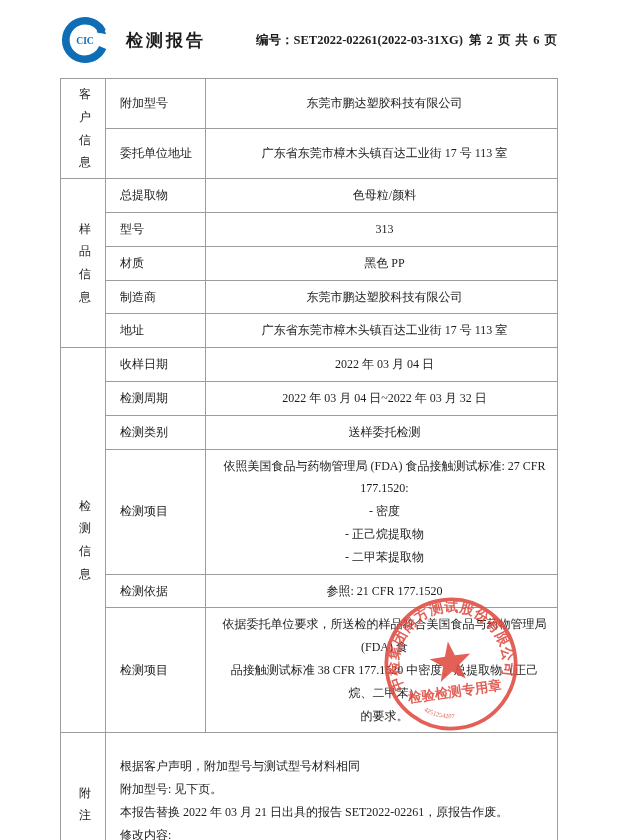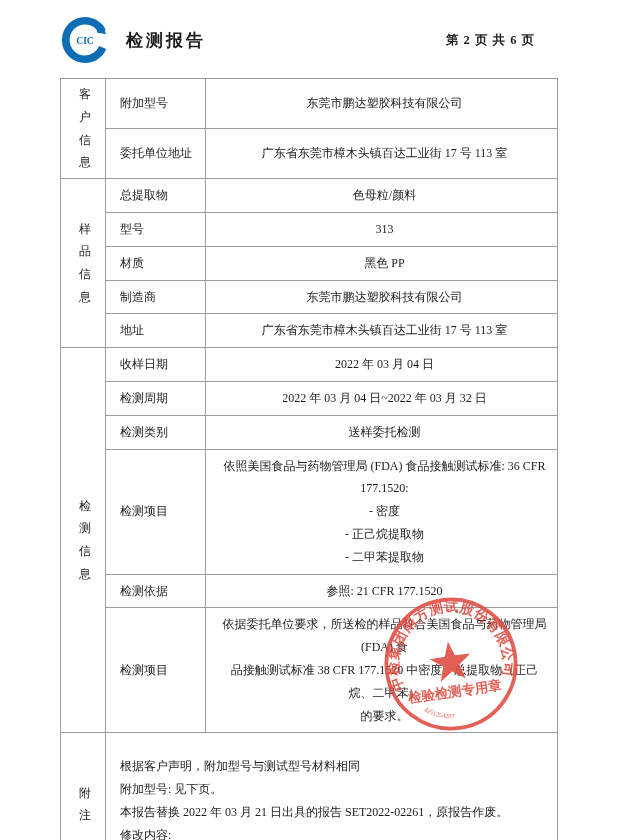--- a/index.html
+++ b/index.html
@@ -6,21 +6,21 @@
   html,body { background:#fff; }
   body {
     width:617px; height:840px; position:relative;
     font-family:"Liberation Serif","DejaVu Serif",serif;
     color:#1c1c1c; font-size:12px;
   }
   .page { position:absolute; inset:0; overflow:hidden; }
 
   
   .header {
-    margin:14px 82px 0 60px; height:52px;
+    margin:14px 59px 0 60px; height:52px;
     display:flex; align-items:center;
   }
   .logo { flex:0 0 auto; }
   .hd-title { font-weight:bold; font-size:17px; letter-spacing:3px; margin-left:16px; }
   .hd-no { font-weight:bold; font-size:12.5px; margin-left:50px; white-space:nowrap; }
   .hd-page { font-weight:bold; font-size:12.5px; margin-left:auto; letter-spacing:1px; white-space:nowrap;text-align:right; }
 
   
   table.report {
     margin:12px 59px 0 60px; width:498px;
@@ -53,20 +53,21 @@
 <div class="page">
 
   <div class="header">
     <svg class="logo" width="50" height="50" viewBox="0 0 52 52">
       <circle cx="26" cy="26" r="20" fill="none" stroke="#0e6db4" stroke-width="8" stroke-dasharray="108 18" stroke-dashoffset="-8"></circle>
       <circle cx="26" cy="26" r="13" fill="#ffffff"></circle>
       <polygon points="44,10 48,20 38,18" fill="#0e6db4"></polygon>
       <text x="26" y="30" text-anchor="middle" font-size="10" font-weight="bold" fill="#0e6db4" font-family="Liberation Serif, serif">CIC</text>
     </svg>
     <span class="hd-title">检测报告</span>
+    <span class="hd-no"><span>编号：</span><span>SET2022-02261(2022-03-31XG)</span></span>
     <span class="hd-page">第 2 页 共 6 页</span>
   </div>
 
   <table class="report">
     <colgroup>
         <col style="width:45px">
         <col style="width:100px">
         <col>
       </colgroup>
 
@@ -114,21 +115,21 @@
     <tr class="h28">
       <td class="lbl">检测周期</td>
       <td class="val">2022 年 03 月 04 日~2022 年 03 月 32 日</td>
     </tr>
     <tr class="h28">
       <td class="lbl">检测类别</td>
       <td class="val">送样委托检测</td>
     </tr>
     <tr>
       <td class="lbl">检测项目</td>
-      <td class="val pre">依照美国食品与药物管理局 (FDA) 食品接触测试标准: 36 CFR
+      <td class="val pre">依照美国食品与药物管理局 (FDA) 食品接触测试标准: 27 CFR
 177.1520:
 - 密度
 - 正己烷提取物
 - 二甲苯提取物</td>
     </tr>
     <tr class="h28">
       <td class="lbl">检测依据</td>
       <td class="val">参照: 21 CFR 177.1520</td>
     </tr>
     <tr>

